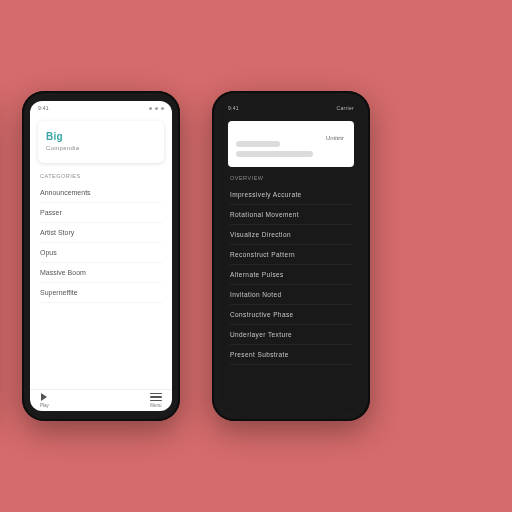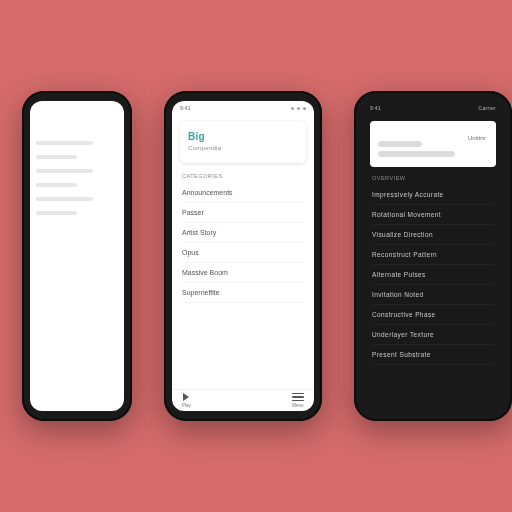--- a/index.html
+++ b/index.html
@@ -9,21 +9,21 @@
     background: #d56b6b;
     font-family: -apple-system, BlinkMacSystemFont, "Segoe UI", Arial, sans-serif;
     overflow: hidden;
     position: relative;
   }
   .stage {
     position: absolute;
     inset: 0;
     display: flex;
     align-items: center;
-    justify-content: flex-end;
+    justify-content: flex-start;
     gap: 32px;
   }
   .phone {
     width: 158px;
     height: 330px;
     background: #1a1a1a;
     border-radius: 22px;
     padding: 10px 8px;
     box-shadow: 0 10px 30px rgba(0,0,0,0.35), inset 0 0 0 2px #0d0d0d;
     display: flex;

